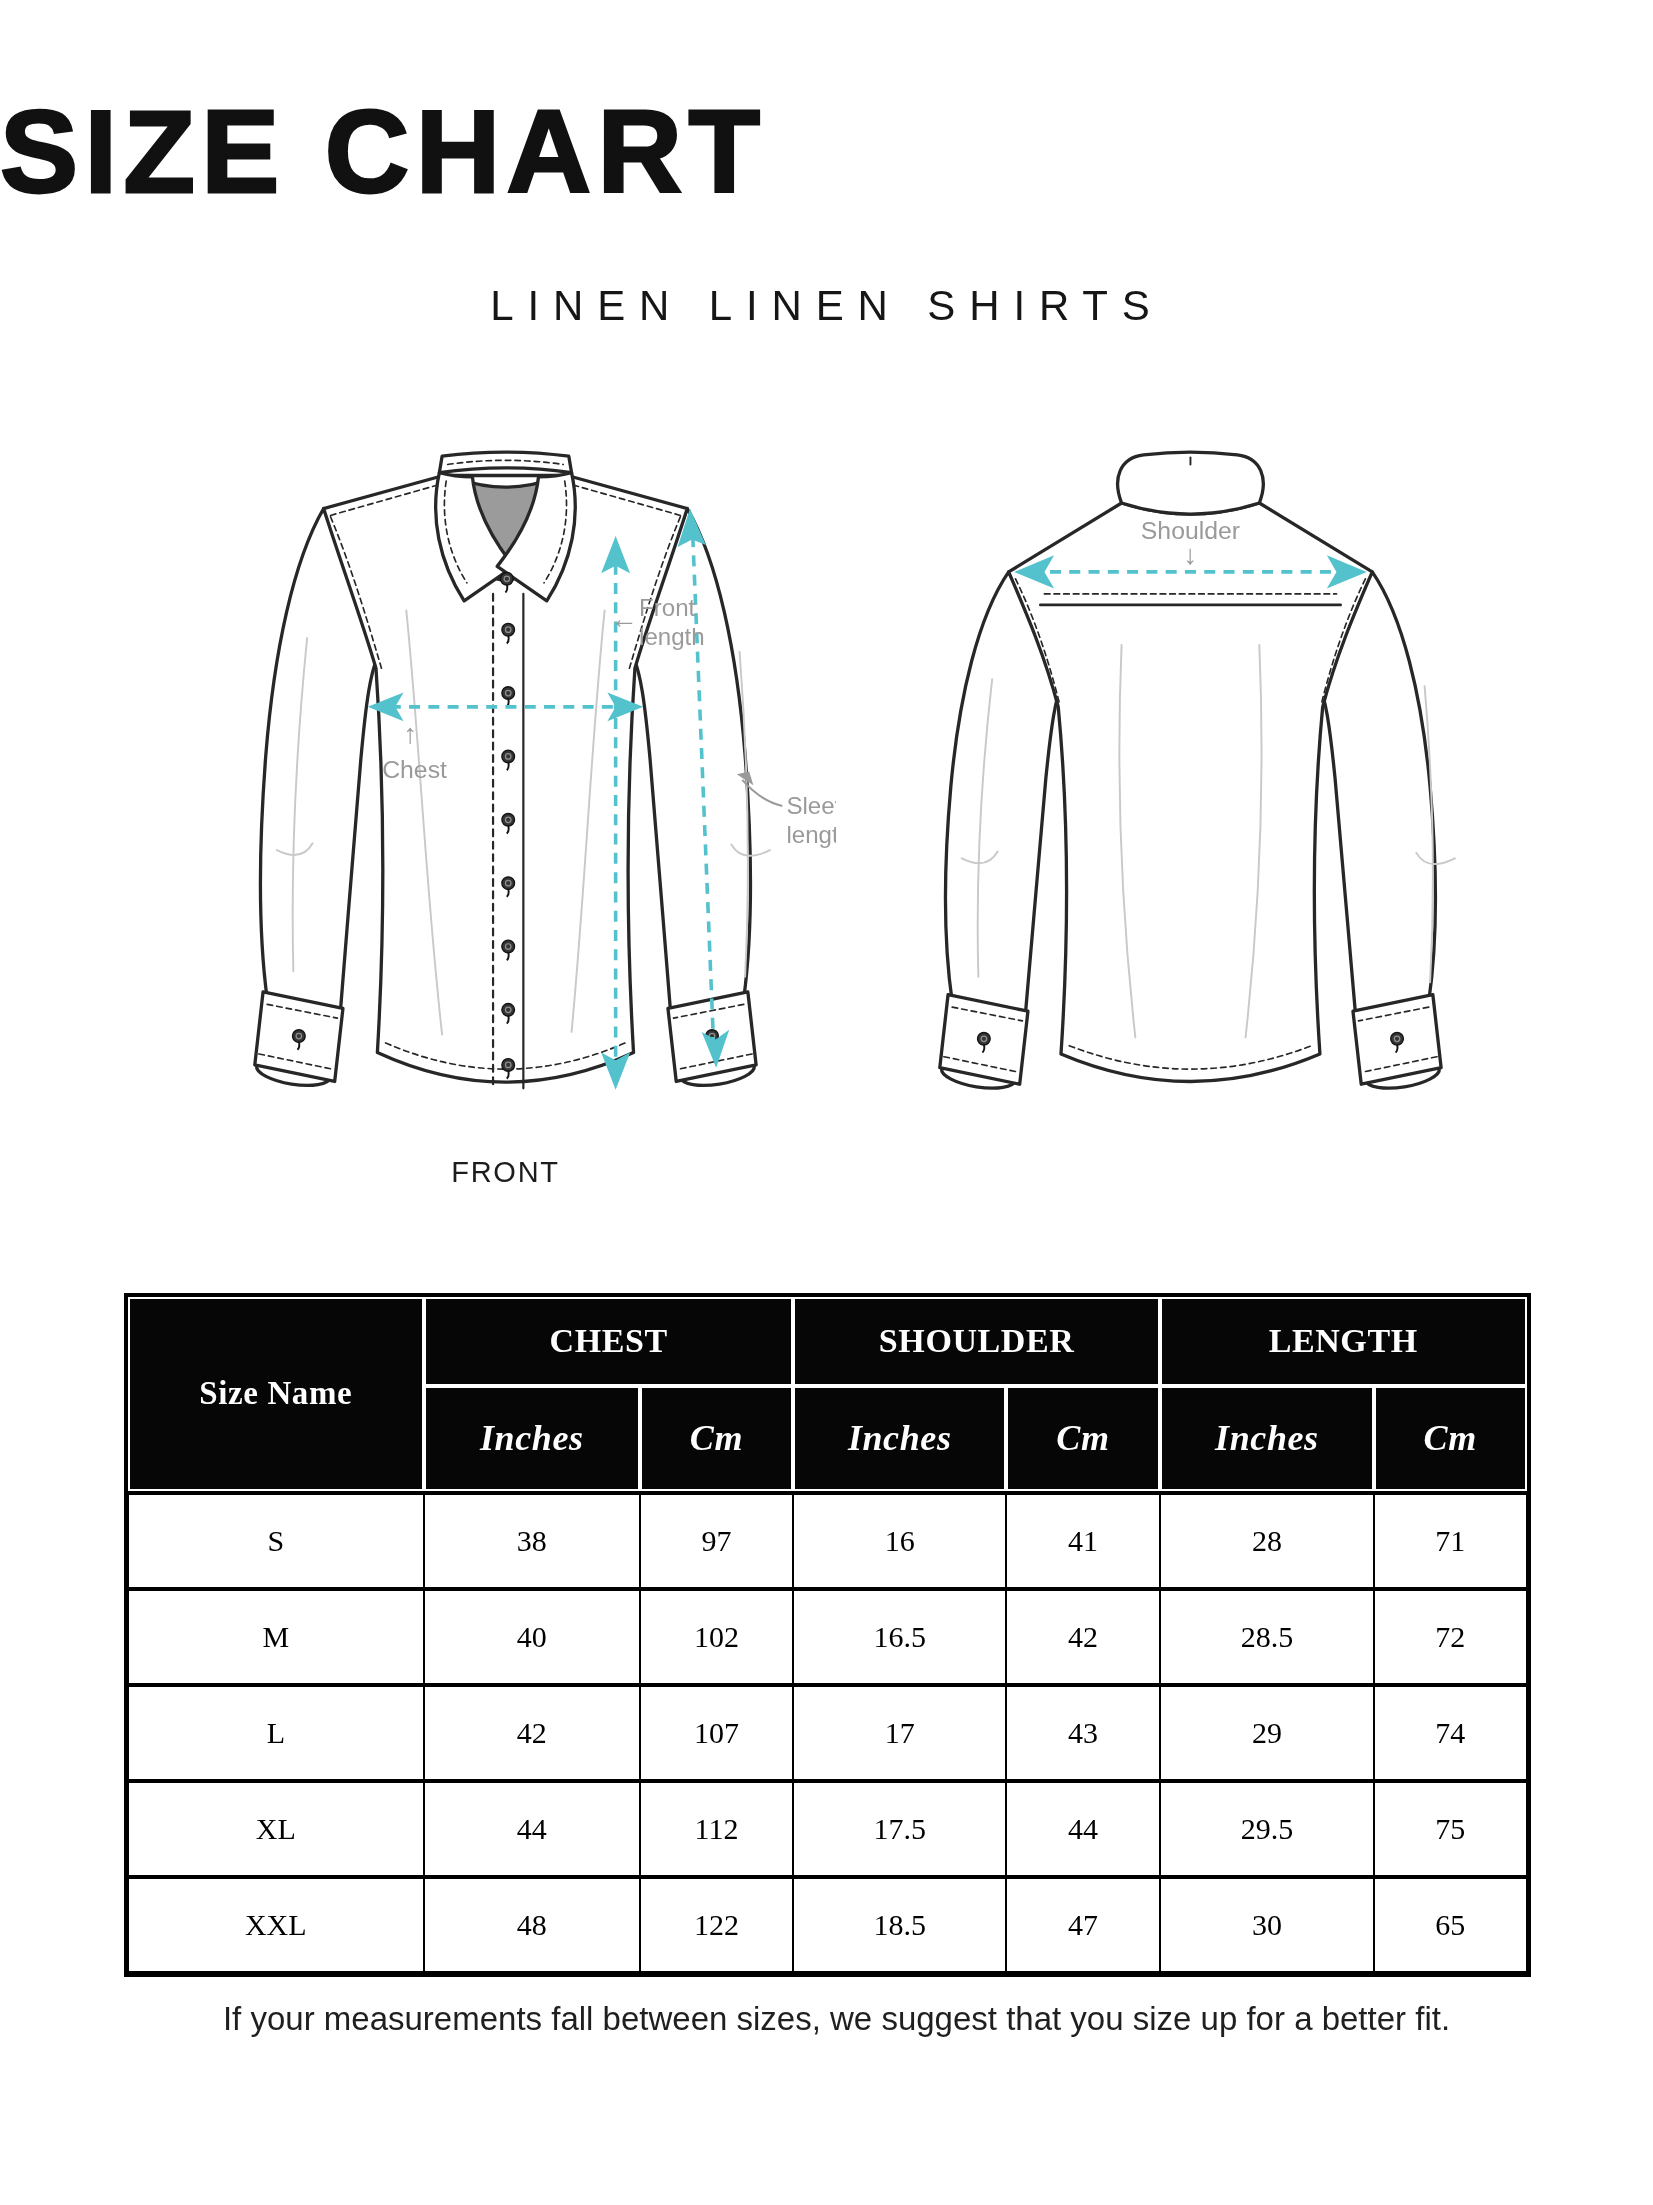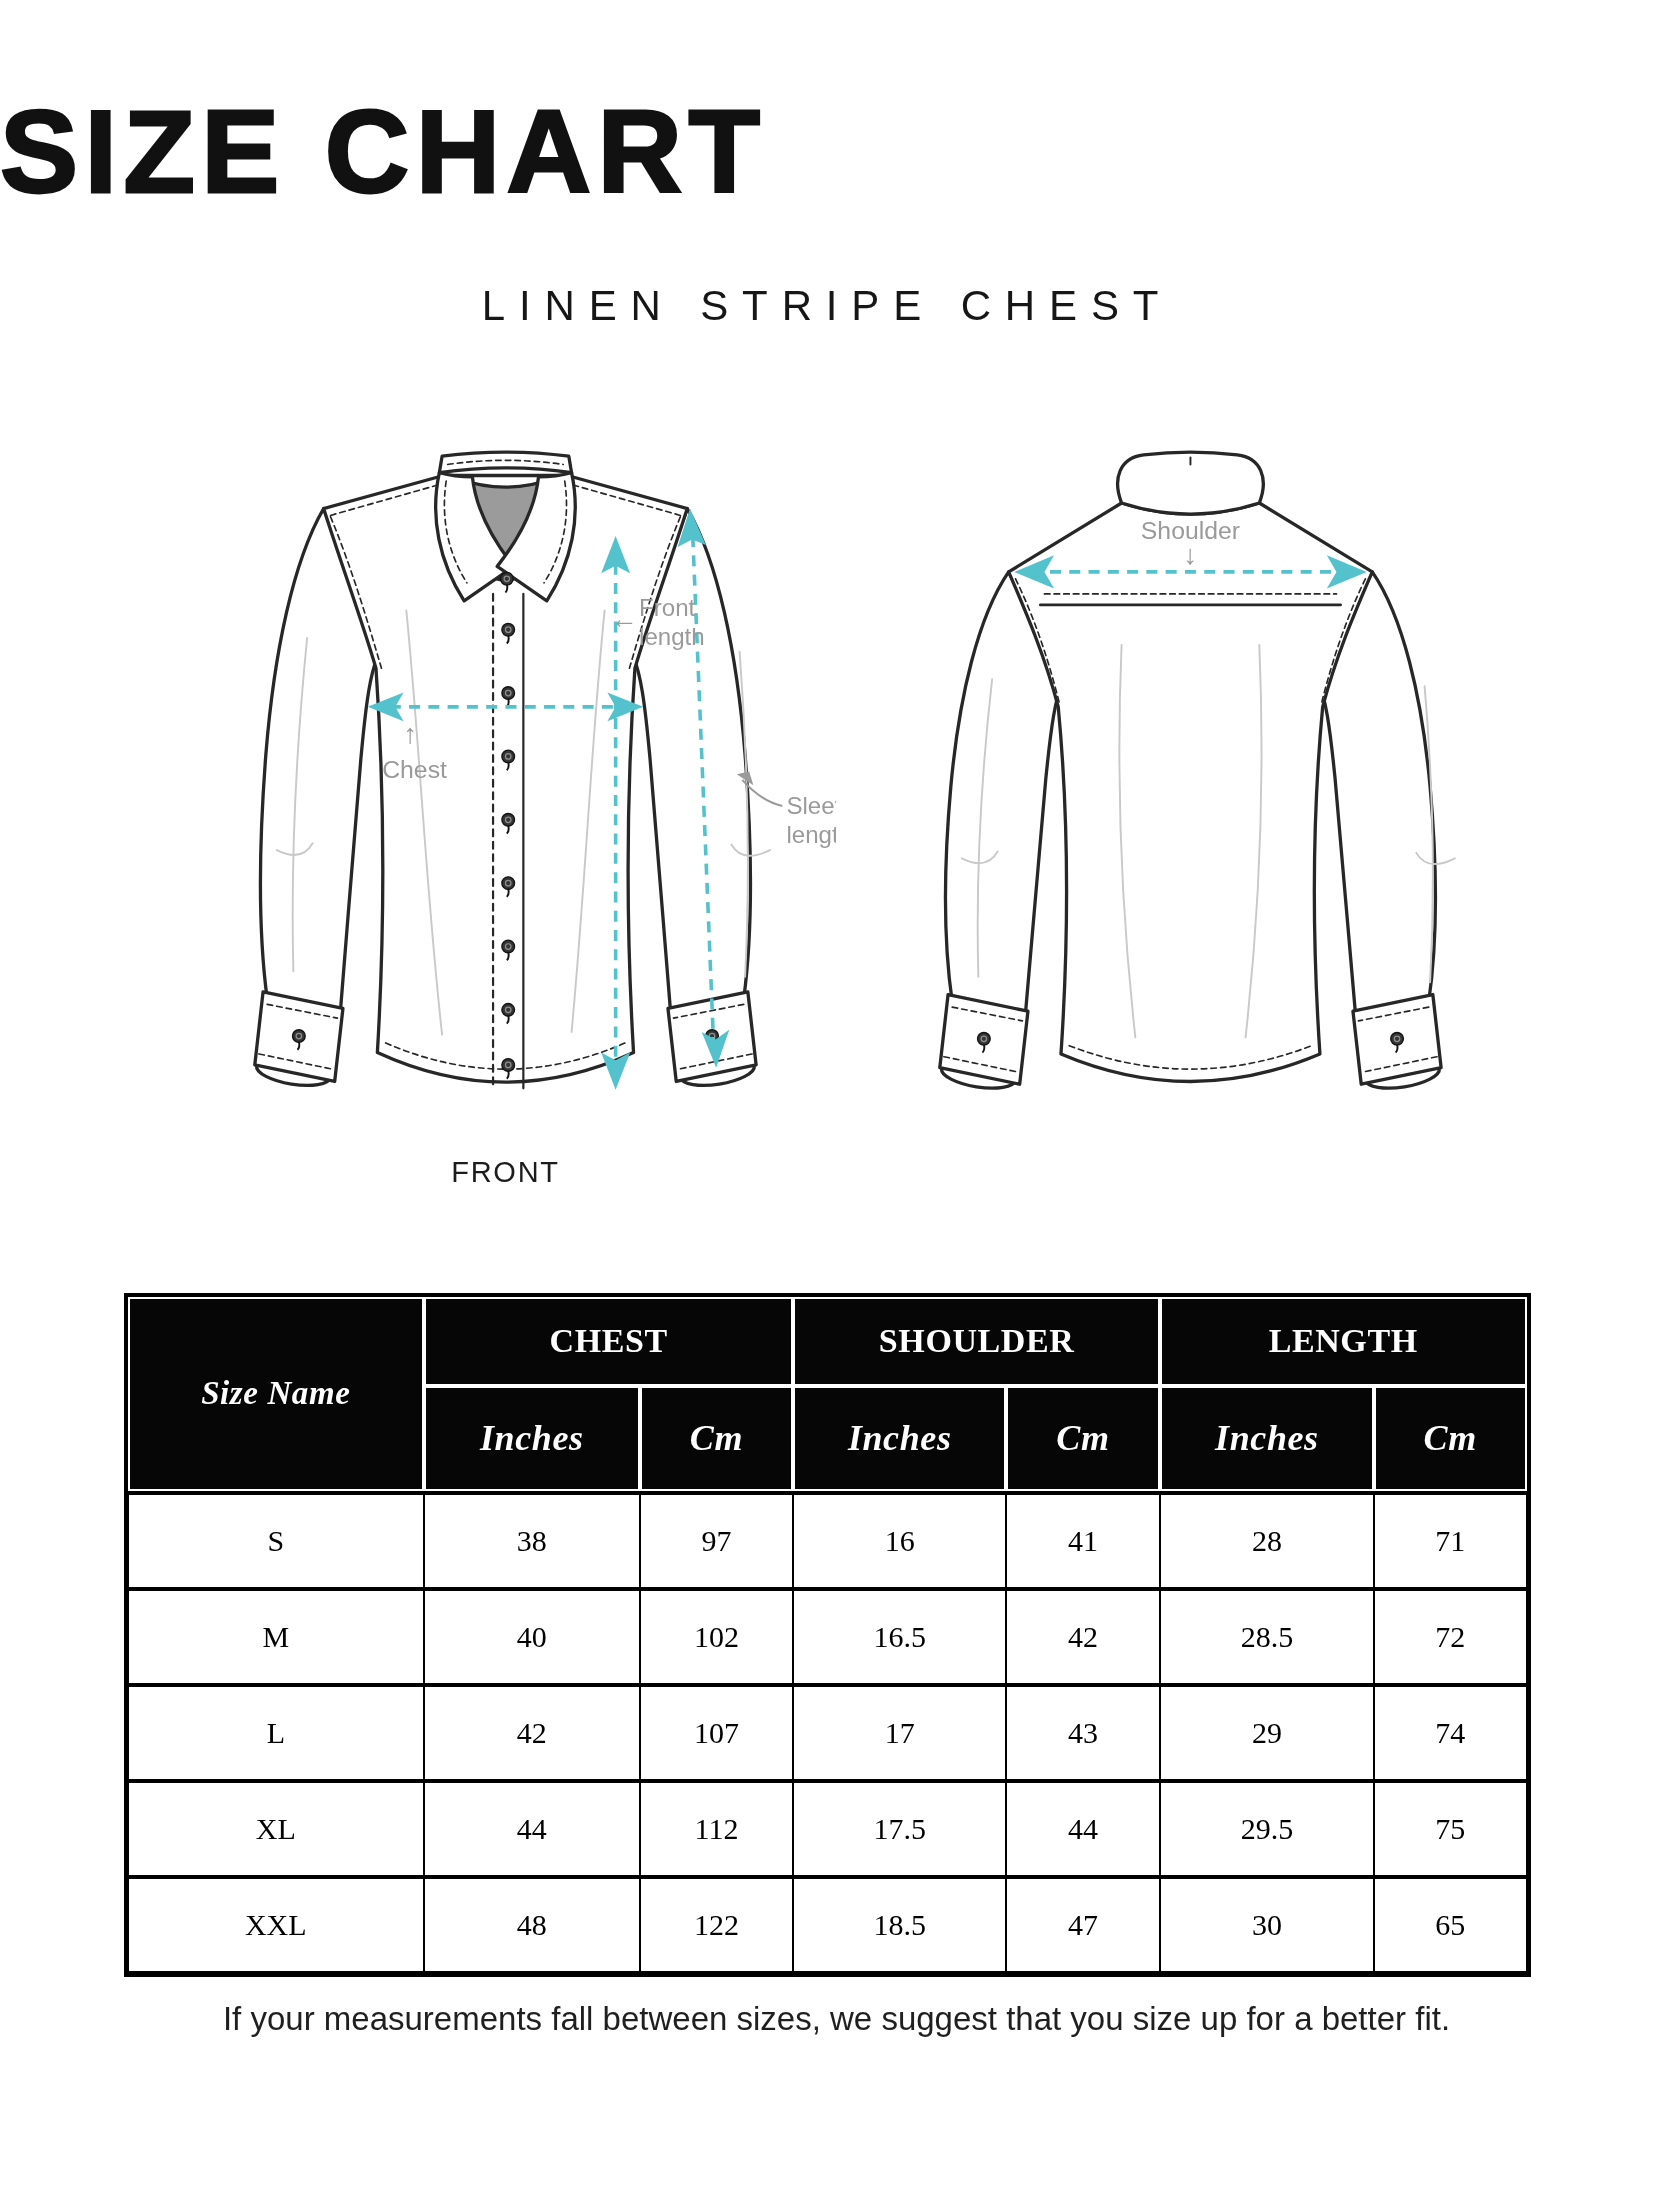--- a/index.html
+++ b/index.html
@@ -28,36 +28,36 @@
   .table-frame{
     width:1399px;margin:104px auto 0;border:4.4px solid #000;background:#000;
   }
   table{width:100%;border-collapse:separate;border-spacing:0;table-layout:fixed;}
   thead th{
     background:#060606;color:#fff;border:2.2px solid #fff;
     font-family:"Liberation Serif",serif;font-weight:700;letter-spacing:0.6px;
     text-align:center;vertical-align:middle;
   }
   .th-group{height:83px;font-size:34px;}
-  .th-size{font-size:33px;font-style:italic;}
+  .th-size{font-size:33px;}
   .th-unit{height:99px;font-size:36px;font-style:italic;}
   tbody td{
     background:#fff;color:#000;text-align:center;vertical-align:middle;
     font-family:"Liberation Serif",serif;font-size:30px;height:90px;
     border:1.1px solid #000;border-top-width:2.2px;border-bottom-width:2.2px;
   }
   tbody tr:first-child td{border-top:4.4px solid #000;}
   .footer{margin-top:16.5px;text-align:center;font-size:33px;color:#1f1f1f;line-height:1.58;padding-left:19px;}
   text{font-family:"Liberation Sans",sans-serif;}
 </style>
 </head>
 <body>
 
 <div class="title">SIZE CHART</div>
-<div class="subtitle">LINEN STRIPE CHEST</div>
+<div class="subtitle">LINEN LINEN SHIRTS</div>
 
 <div class="diagrams">
 
   <div class="shirt-block">
     <svg viewBox="0 0 440 500" width="606" height="689">
       <defs>
         <g id="btnF">
           <circle r="4.6" fill="#353535" stroke="#141414" stroke-width="1"></circle>
           <circle r="2" fill="none" stroke="#8f8f8f" stroke-width="0.9"></circle>
           <path d="M 0,4 Q 1,8 -1,10" stroke="#141414" stroke-width="1.4" fill="none"></path>

